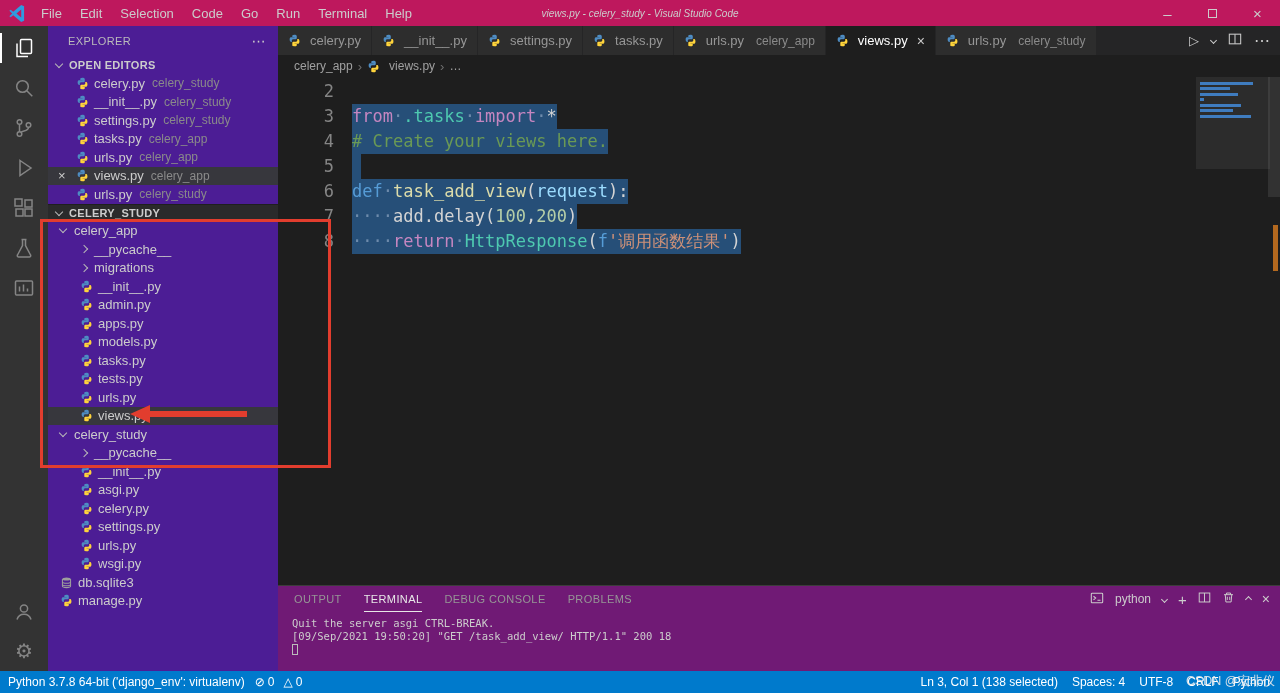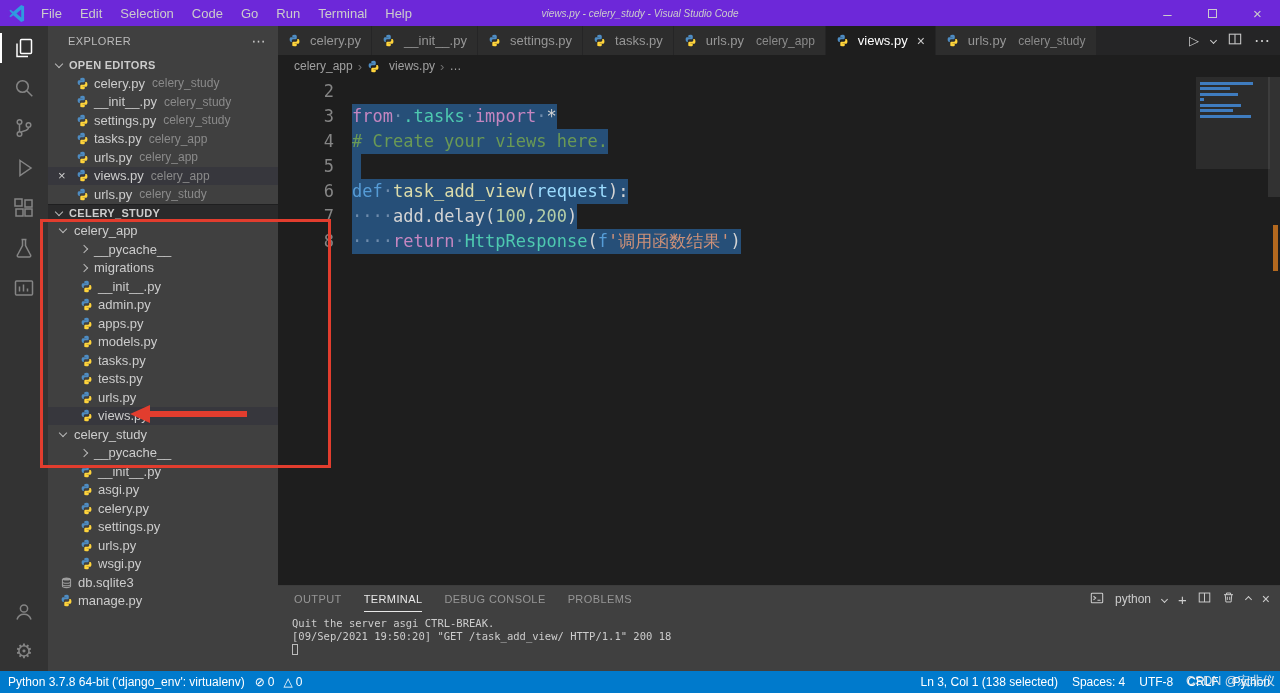--- a/index.html
+++ b/index.html
@@ -1,21 +1,21 @@
 <!DOCTYPE html>
 <html><head>
 <meta charset="utf-8">
 <style>
   *{box-sizing:border-box;margin:0;padding:0;}
   html,body{width:1280px;height:693px;overflow:hidden;background:#1e1e1e;
     font-family:"Liberation Sans",sans-serif;}
   .window{position:relative;width:1280px;height:693px;background:#1e1e1e;}
 
   
-  .titlebar{position:absolute;top:0;left:0;right:0;height:26px;background:#6d28d9;
+  .titlebar{position:absolute;top:0;left:0;right:0;height:26px;background:#be185d;
     display:flex;align-items:center;color:#cccccc;font-size:12.5px;z-index:5;}
   .vscode-logo{width:17px;height:17px;margin:0 6px 0 9px;display:flex;align-items:center;}
   .menubar{display:flex;height:100%;align-items:center;}
   .menu-item{padding:0 9px;height:100%;display:flex;align-items:center;font-size:13px;color:#cccccc;}
   .titletext{position:absolute;left:50%;transform:translateX(-50%);color:#cccccc;font-size:10px;white-space:nowrap;font-style:italic;}
   .wincontrols{margin-left:auto;display:flex;height:100%;}
   .winbtn{width:45px;height:100%;display:flex;align-items:center;justify-content:center;color:#cccccc;font-size:15px;}
   .winmax{display:inline-block;width:9px;height:9px;border:1px solid #cccccc;}
 
   
@@ -23,21 +23,21 @@
 
   .activitybar{width:48px;background:#333333;display:flex;flex-direction:column;align-items:center;flex:0 0 48px;}
   .icon-cell{width:48px;height:40px;display:flex;align-items:center;justify-content:center;position:relative;}
   .icon-cell svg{fill:none;stroke:#858585;stroke-width:1.5;width:24px;height:24px;}
   .icon-cell.active svg{stroke:#ffffff;}
   .icon-cell.active::before{content:"";position:absolute;left:0;top:5px;bottom:5px;width:2px;background:#ffffff;}
   .ab-bottom{margin-top:auto;display:flex;flex-direction:column;align-items:center;}
   .gear-glyph{font-size:20px;color:#858585;}
 
   
-  .sidebar{width:230px;flex:0 0 230px;background:#404040;color:#cccccc;overflow:hidden;display:flex;flex-direction:column;}
+  .sidebar{width:230px;flex:0 0 230px;background:#4c1d95;color:#cccccc;overflow:hidden;display:flex;flex-direction:column;}
   .sidebar-top{height:30px;display:flex;align-items:center;justify-content:space-between;
     padding:0 12px 0 20px;font-size:11px;color:#bbbbbb;letter-spacing:.4px;}
   .more{font-size:14px;color:#cccccc;}
   .section-header{height:18px;display:flex;align-items:center;font-size:11px;font-weight:bold;
     color:#cccccc;padding-left:4px;letter-spacing:.3px;}
   .section-header.project{border-top:1px solid #1f1f20;background:#2a2a2b;}
   .chev{display:inline-block;width:6px;height:6px;border-right:1.4px solid #b8b8b8;border-bottom:1.4px solid #b8b8b8;
     transform:rotate(45deg);margin:0 7px 3px 4px;flex:0 0 auto;}
   .chev.right{transform:rotate(-45deg);margin:0 6px 0 5px;}
   .oe-row,.tree-row{height:18.5px;display:flex;align-items:center;font-size:13px;white-space:nowrap;color:#cccccc;}
@@ -81,21 +81,21 @@
   .tok-str{color:#ce9178;}  .tok-comment{color:#6a9955;} .tok-plain{color:#d4d4d4;}
   .tok-ws{color:rgba(170,190,215,.55);}
 
   .minimap{position:absolute;top:2px;right:14px;width:66px;}
   .mm-slider{position:absolute;top:-2px;left:-4px;width:74px;height:92px;background:rgba(121,121,121,.16);}
   .mm-bar{height:3px;margin:2.5px 0;background:#3f7cbf;position:relative;}
   .scroll-thumb{position:absolute;right:0;top:0;width:12px;height:120px;background:rgba(121,121,121,.22);}
   .overview-mark{position:absolute;right:2px;top:148px;width:5px;height:46px;background:#b4691f;}
 
   
-  .panel{height:86px;border-top:1px solid #3c3c3c;display:flex;flex-direction:column;background:#404040;}
+  .panel{height:86px;border-top:1px solid #3c3c3c;display:flex;flex-direction:column;background:#701a75;}
   .panel-header{height:26px;display:flex;align-items:center;padding:0 10px 0 16px;flex:0 0 26px;}
   .panel-tabs{display:flex;height:100%;}
   .panel-tab{margin-right:22px;font-size:11px;letter-spacing:.4px;color:#969696;height:100%;
     display:flex;align-items:center;border-bottom:1px solid transparent;}
   .panel-tab.active{color:#e7e7e7;border-bottom-color:#e7e7e7;}
   .panel-actions{margin-left:auto;display:flex;align-items:center;gap:11px;color:#cccccc;font-size:12px;}
   .terminal{padding:5px 0 0 14px;font-family:"DejaVu Sans Mono",monospace;font-size:10.5px;
     line-height:13px;color:#cccccc;}
   .terminal-line{white-space:pre;}
   .cursor-box{display:inline-block;width:6px;height:11px;border:1px solid #bbbbbb;margin-top:1px;}

